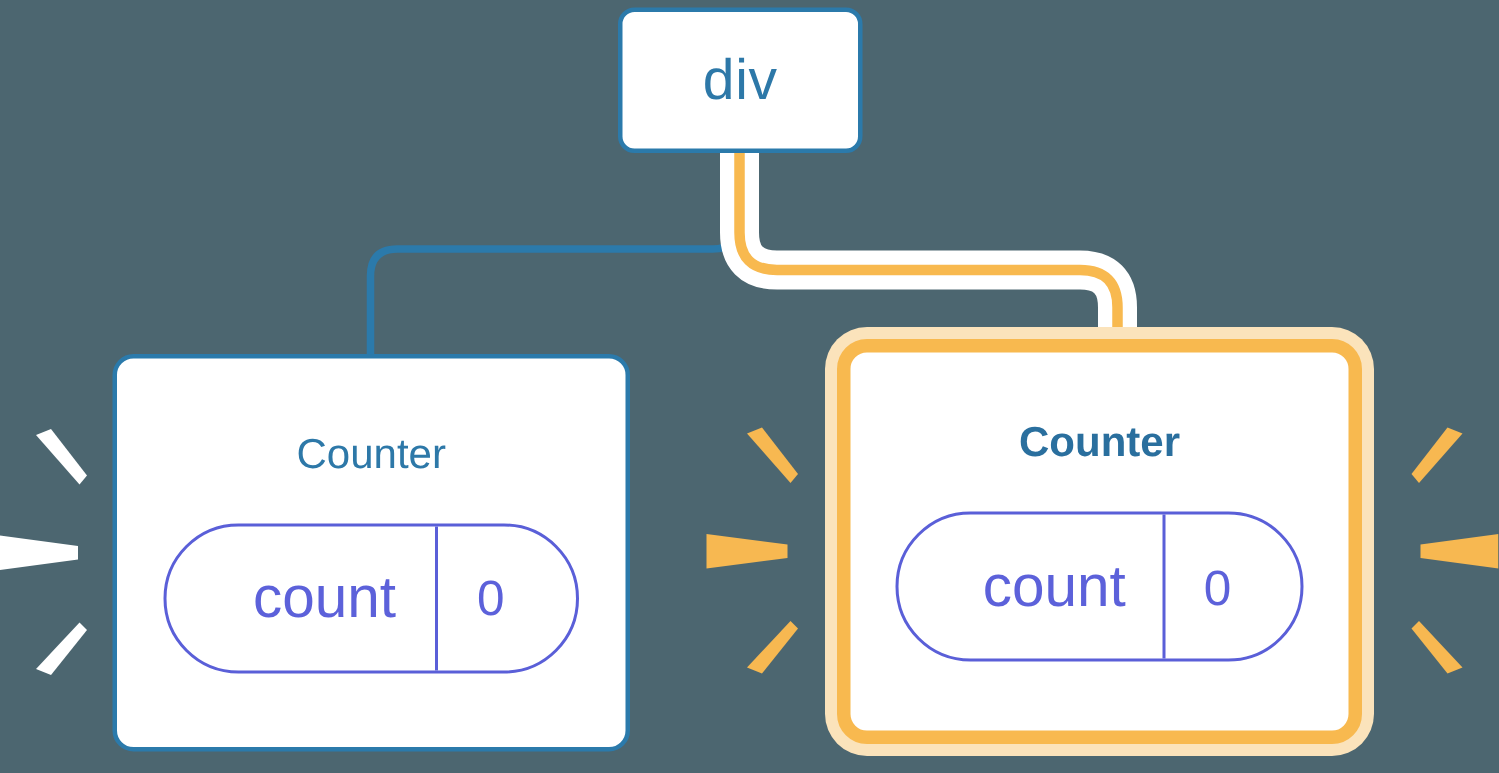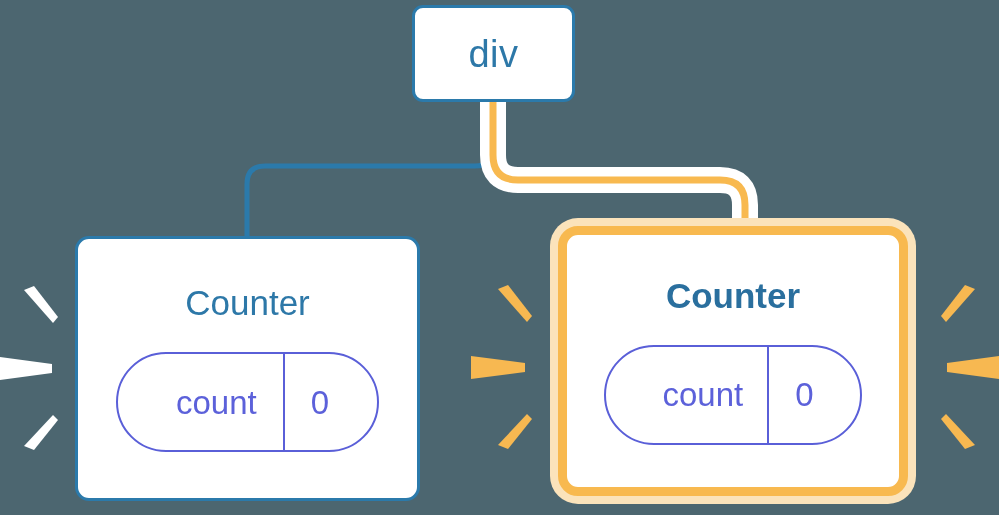--- a/index.html
+++ b/index.html
@@ -72,21 +72,21 @@
     left: 558px;
     top: 226px;
     width: 350px;
     height: 270px;
     border: 9px solid #f8b94f;
     border-radius: 20px;
     box-shadow: 0 0 0 8px #fbe3bb;
   }
 
   .counter-title {
-    font-size: 35px;
+    font-size: 28px;
     color: #2d78a8;
     line-height: 1;
     margin-bottom: 32px;
   }
   .counter-title.bold {
     font-weight: bold;
     color: #2a6f9e;
   }
 
   
@@ -97,21 +97,21 @@
     border-radius: 999px;
     height: 100px;
     box-sizing: border-box;
     background: transparent;
   }
   .pill-key {
     display: flex;
     align-items: center;
     justify-content: center;
     padding: 0 26px 0 58px;
-    font-size: 33px;
+    font-size: 39px;
     color: #5c61da;
     line-height: 1;
   }
   .pill-divider {
     width: 2px;
     background: #5a5fd8;
     flex: 0 0 2px;
   }
   .pill-val {
     display: flex;

